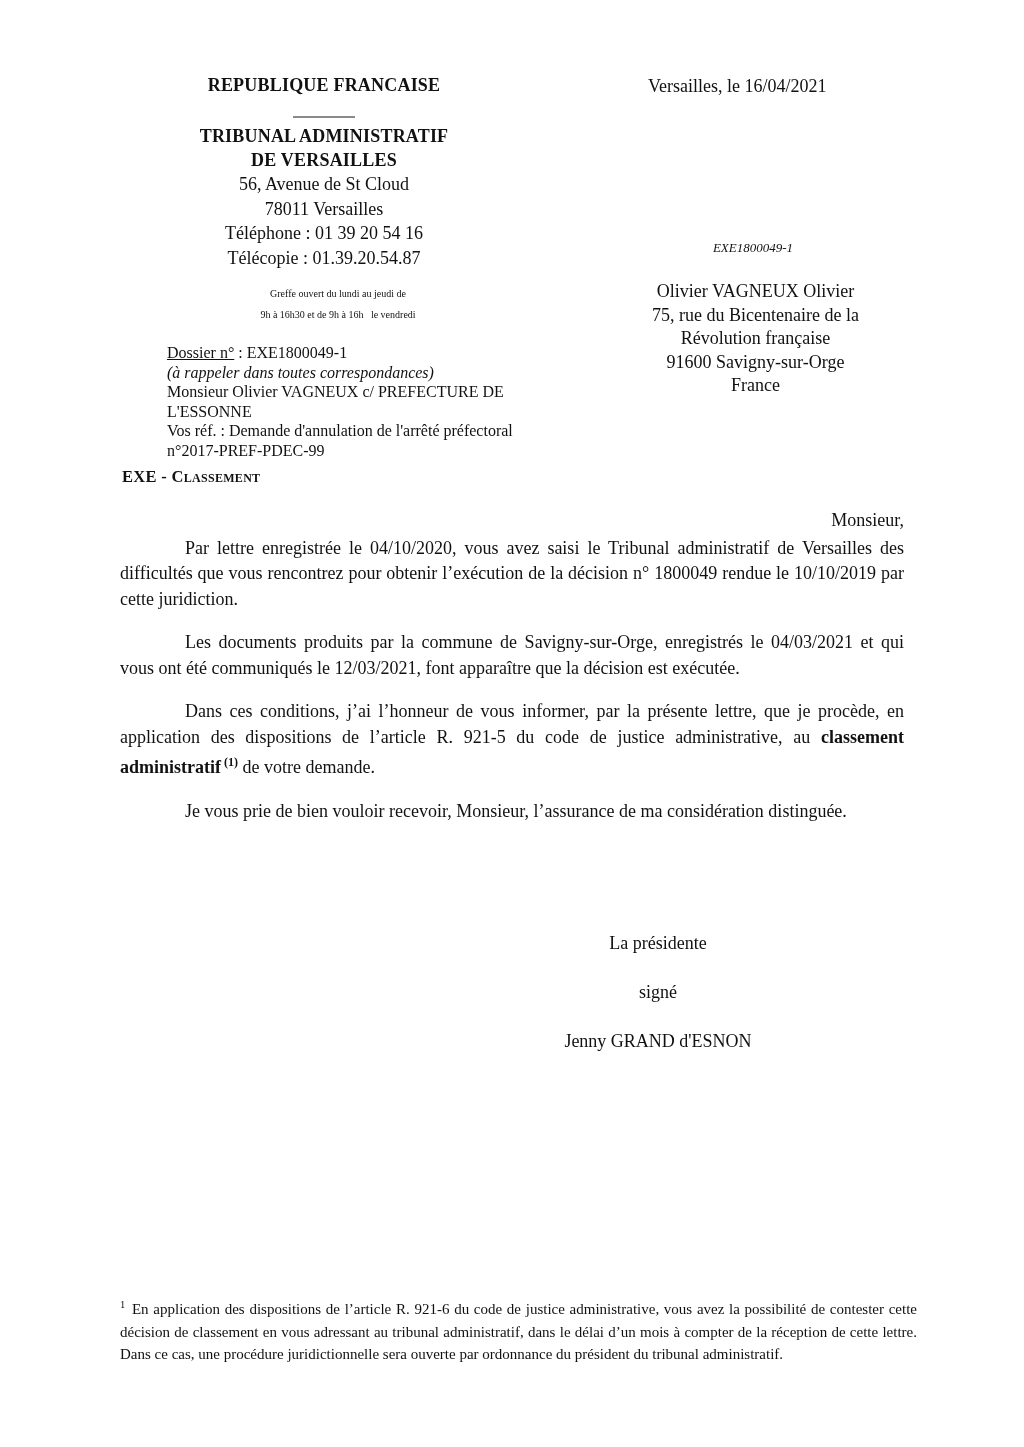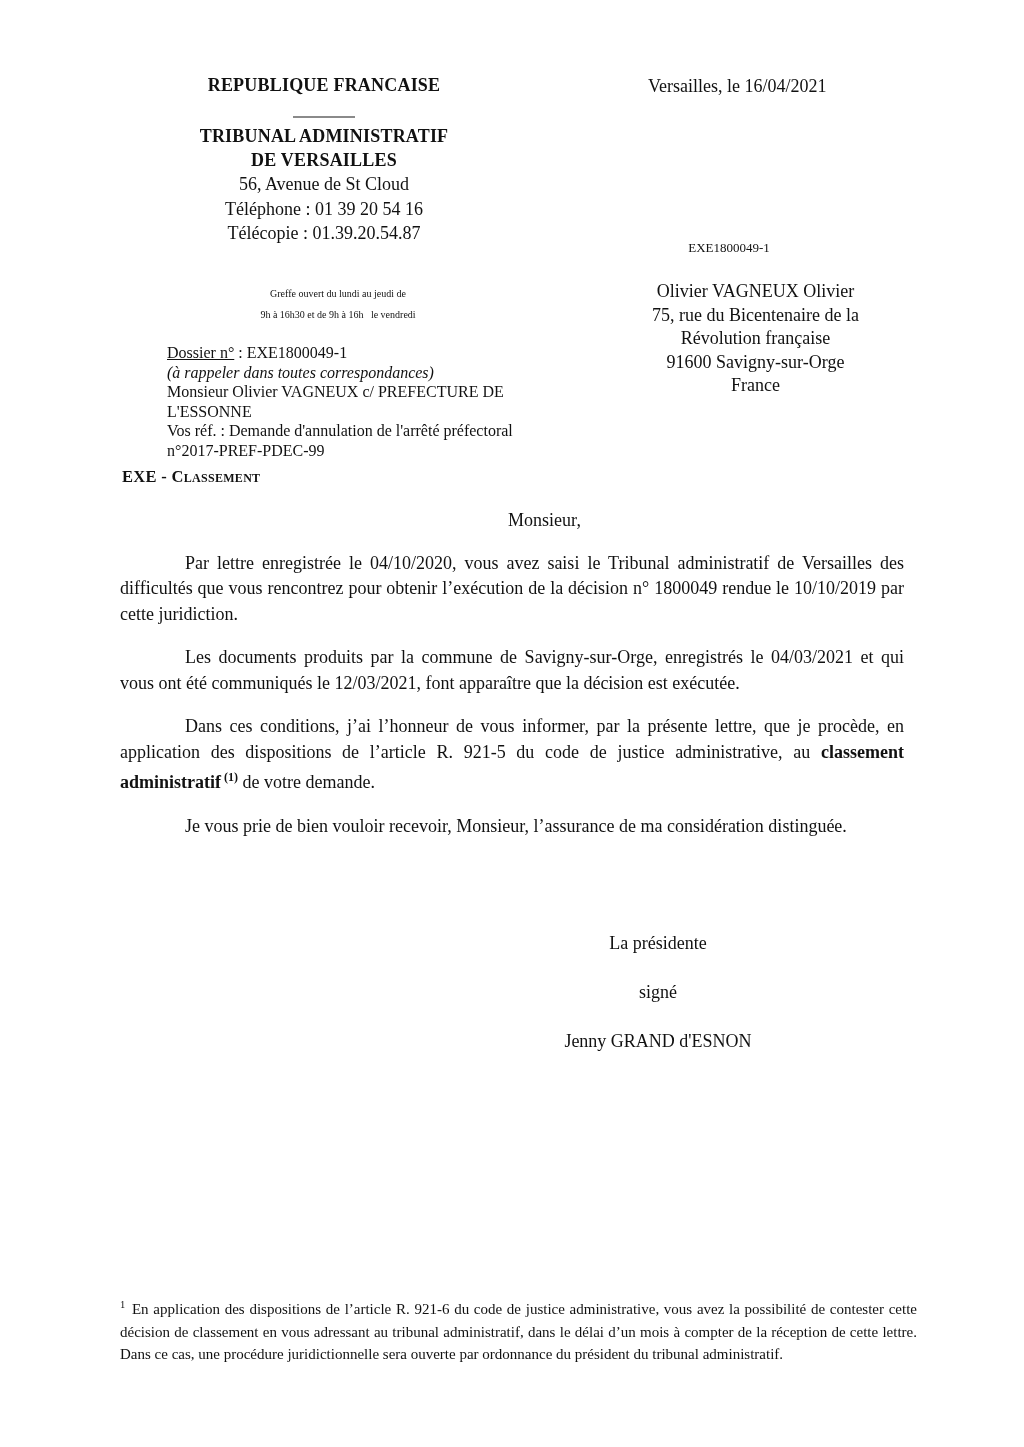--- a/index.html
+++ b/index.html
@@ -14,37 +14,37 @@
   .u { text-decoration:underline; }
 
   .header-left { left:104px; top:74px; width:440px; text-align:center; }
   .republic { font-weight:bold; font-size:18px; line-height:22px; letter-spacing:.2px; }
   .hr-small { width:62px; height:0; border-top:2px solid #8a8a8a; margin:20px auto 6px auto; }
   .court { font-weight:bold; font-size:18px; line-height:24px; letter-spacing:.2px; }
   .addr { font-size:18px; line-height:24.5px; }
 
   .date-line { left:648px; top:76px; font-size:18px; }
 
-  .ref-italic { left:604px; top:240px; width:250px; text-align:center;
-                font-size:13px; }
+  .ref-italic { left:628px; top:240px; width:250px; text-align:center;
+                font-style:italic; font-size:13px; }
 
   .greffe { left:118px; top:283px; width:440px; text-align:center;
             font-size:10px; line-height:21px; }
 
   .recipient { left:628px; top:280px; width:255px; text-align:center;
                font-size:18px; line-height:23.5px; }
 
   .dossier { left:124px; top:343px; width:430px; font-size:16px; line-height:19.5px;margin-left:43px; }
 
   .subject { left:122px; top:467px; font-size:16.5px; font-weight:bold;
              font-variant:small-caps; letter-spacing:.3px; }
 
   .letter-body { left:120px; top:508px; width:784px; font-size:18px; }
   .letter-body p { text-align:justify; text-indent:65px; line-height:25.5px; margin-bottom:18px; }
-  .letter-body p.salutation { text-align:center; margin-bottom:17px; }
+  .letter-body p.salutation { text-align:right; margin-bottom:2px; }
   .fn-ref { margin-left:3px; font-size:12px; }
   .fn-ref strong { font-weight:bold; }
 
   .signature { left:458px; top:930px; width:400px; text-align:center;
                font-size:18px; line-height:26px; }
   .signature div { margin-bottom:23px; }
 
   .footnote { left:120px; top:1294px; width:797px; font-size:15px;
               line-height:22.5px; text-align:justify; }
   .footnote sup { font-size:10.5px; margin-right:2px; }
@@ -53,20 +53,21 @@
 <body>
 
 <div>
 
   <div class="abs header-left">
     <div class="republic">REPUBLIQUE FRANCAISE</div>
     <div class="hr-small"></div>
     <div class="court">TRIBUNAL ADMINISTRATIF</div>
     <div class="court">DE VERSAILLES</div>
     <div class="addr">56, Avenue de St Cloud</div>
+    <div class="addr">78011 Versailles</div>
     <div class="addr">Téléphone : 01 39 20 54 16</div>
     <div class="addr">Télécopie : 01.39.20.54.87</div>
   </div>
 
   <div class="abs date-line">Versailles, le 16/04/2021</div>
 
   <div class="abs ref-italic">EXE1800049-1</div>
 
   <div class="abs greffe">
     <div>Greffe ouvert du lundi au jeudi de</div>

